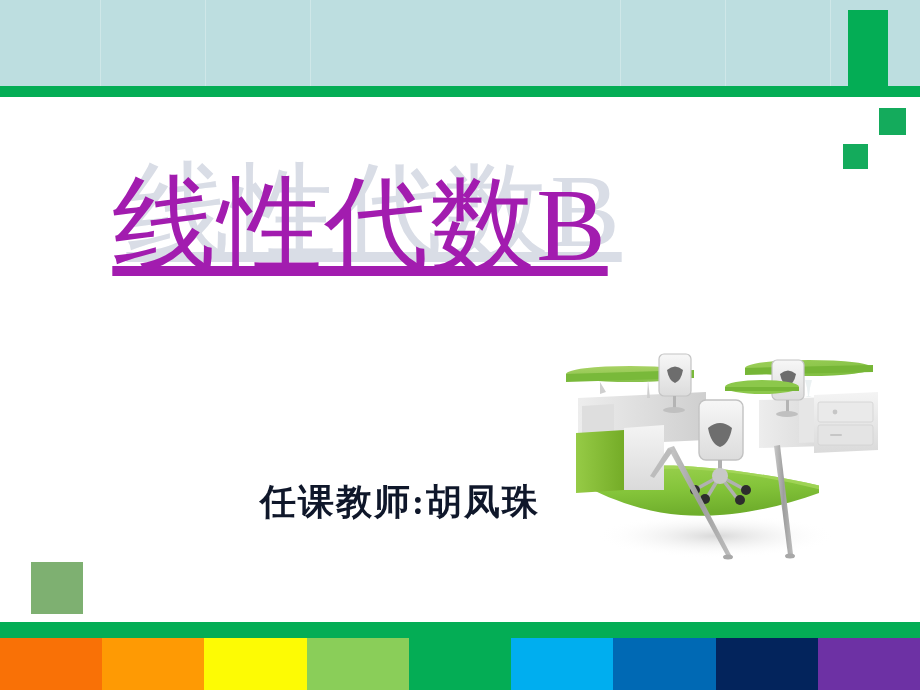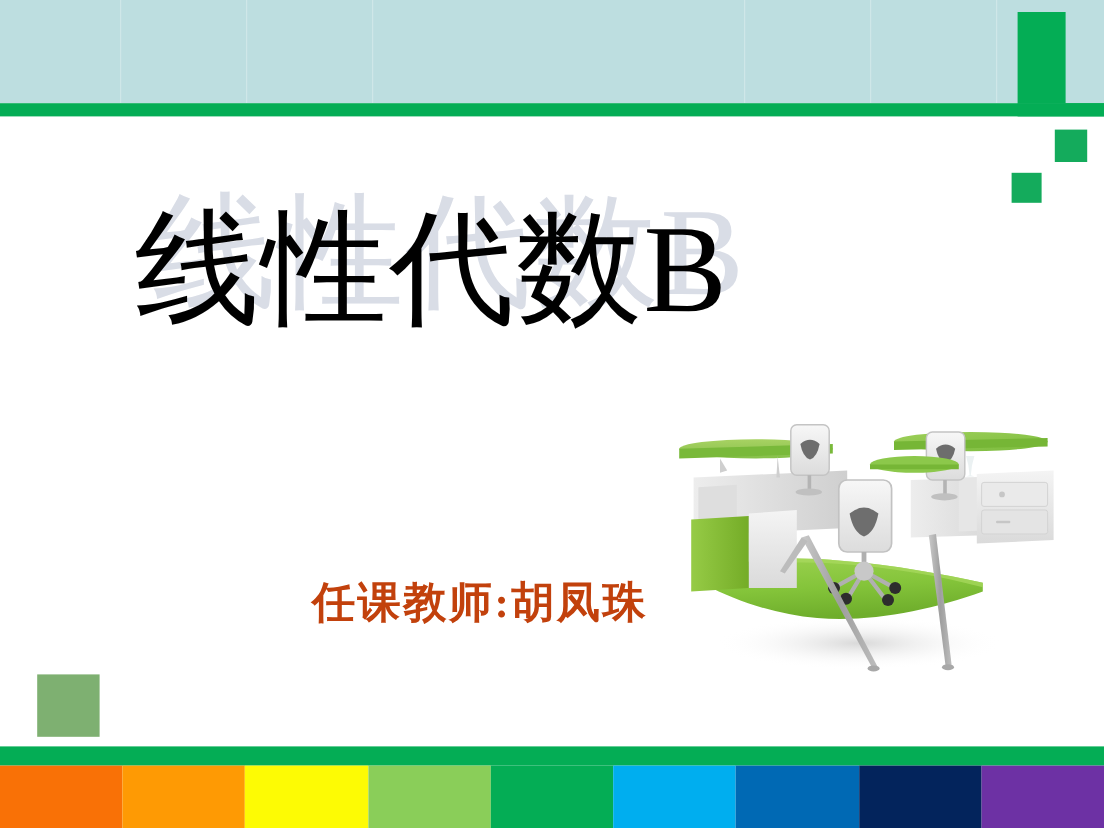--- a/index.html
+++ b/index.html
@@ -164,23 +164,23 @@
     <div class="band-stripe" style="left: 725px;"></div>
     <div class="band-stripe" style="left: 830px;"></div>
     <div class="top-green-square" style="background: rgb(4, 173, 85);"></div>
   <div class="top-green-rule" style="background: rgb(4, 173, 85);"></div>
   <div class="top-green-rule-tail" style="background: rgb(4, 173, 85);"></div>
 
   <div class="sq-a"></div>
   <div class="sq-b"></div>
   <div class="sq-sage" style="background: rgb(126, 176, 113);"></div>
 
-  <div class="title" style="color: #000000; text-shadow: rgb(217, 221, 230) 14px -14px 0px;">线性代数B</div>
-
-  <div class="subtitle" style="color: #c2410c;">任课教师:胡凤珠</div>
+  <div class="title" style="color: #a21caf; text-shadow: rgb(217, 221, 230) 14px -14px 0px; text-decoration: underline;">线性代数B</div>
+
+  <div class="subtitle" style="color: #0f172a;">任课教师:胡凤珠</div>
 
   <div class="photo">
     <svg width="334" height="252" viewBox="0 0 334 252">
       <defs>
         <linearGradient id="gTopA" x1="0" y1="0" x2="0" y2="1">
           <stop offset="0" stop-color="#a8d263"></stop>
           <stop offset="1" stop-color="#86c04a"></stop>
         </linearGradient>
         <linearGradient id="gTopB" x1="0" y1="0" x2="1" y2="1">
           <stop offset="0" stop-color="#9ed05a"></stop>

